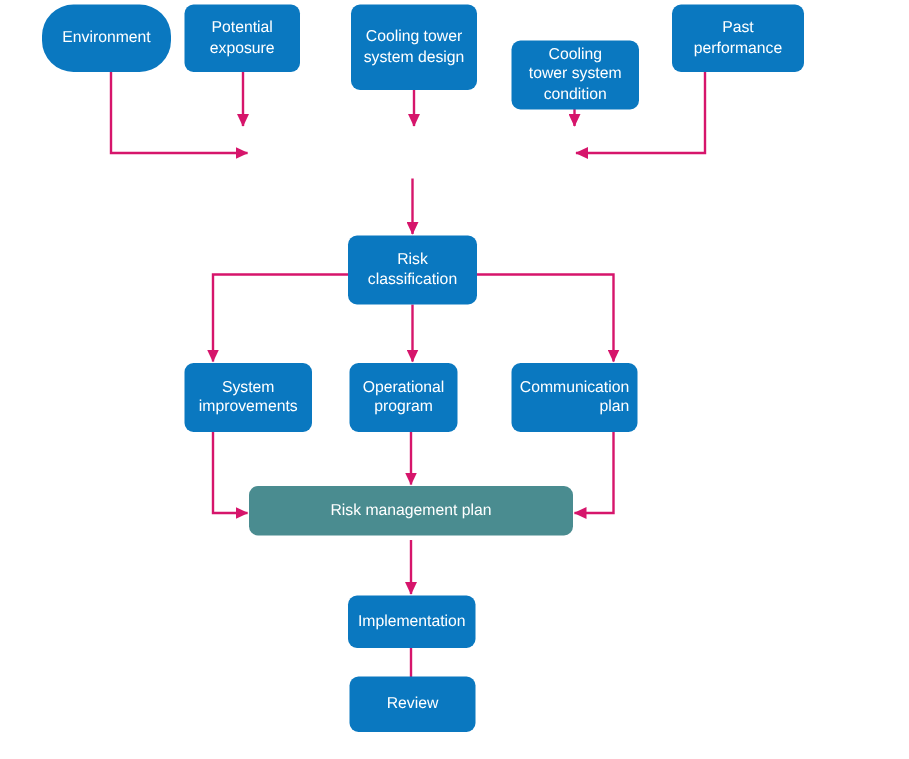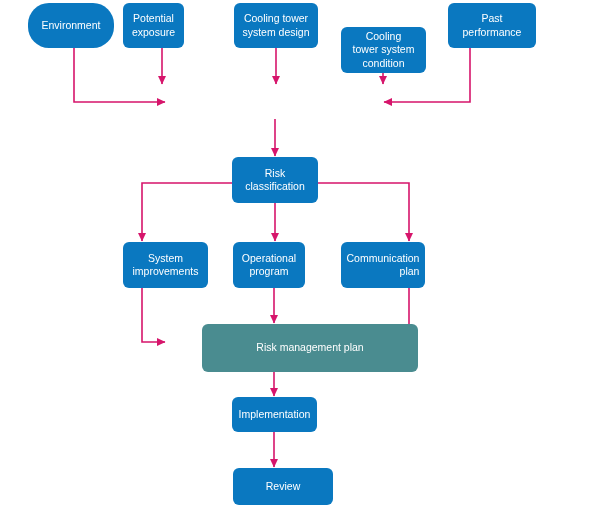--- a/index.html
+++ b/index.html
@@ -73,24 +73,24 @@
     <path class="arrow" marker-end="url(#arrowhead)" d="M 318 183 H 409 V 241"></path>
     <path class="arrow" marker-end="url(#arrowhead)" d="M 142 288 V 342 H 165"></path>
     <path class="arrow" marker-end="url(#arrowhead)" d="M 274 288 V 323"></path>
     <path class="arrow" marker-end="url(#arrowhead)" d="M 409 288 V 342 H 383"></path>
     <path class="arrow" marker-end="url(#arrowhead)" d="M 274 360 V 396"></path>
     <path class="arrow" marker-end="url(#arrowhead)" d="M 274 432 V 467"></path>
   </svg>
 
   <div class="node" style="left:28px; top:3px; width:86px; height:45px;border-radius:21px;">Environment</div>
 
-  <div class="node" style="left:123px; top:3px; width:61px; height:45px;">Potential
+  <div class="node" style="left:123px; top:3px; width:77px; height:45px;">Potential
 exposure</div>
 
-  <div class="node" style="left:234px; top:3px; width:84px; height:45px;">Cooling tower
+  <div class="node" style="left:234px; top:3px; width:84px; height:57px;">Cooling tower
 system design</div>
 
   <div class="node" style="left:341px; top:2px; width:85px; height:46px;margin-top:25px;">Cooling
 tower system
 condition</div>
 
   <div class="node" style="left:448px; top:3px; width:88px; height:45px;">Past
 performance</div>
 
 
@@ -99,19 +99,19 @@
 
   <div class="node" style="left:123px; top:242px; width:85px; height:46px;">System
 improvements</div>
 
   <div class="node" style="left:233px; top:242px; width:72px; height:46px;">Operational
 program</div>
 
   <div class="node" style="left:341px; top:242px; width:84px; height:46px;text-align:right;">Communication
 plan</div>
 
-  <div class="node secondary" style="left:166px; top:324px; width:216px; height:48px;margin-left:36px;">Risk management plan</div>
+  <div class="node secondary" style="left:166px; top:324px; width:216px; height:33px;">Risk management plan</div>
 
   <div class="node" style="left:232px; top:397px; width:85px; height:35px;">Implementation</div>
 
-  <div class="node" style="left:233px; top:468px; width:100px; height:37px;text-align:center;">Review</div>
+  <div class="node" style="left:233px; top:451px; width:84px; height:37px;text-align:center;">Review</div>
 
 </div>
 
 </body></html>

